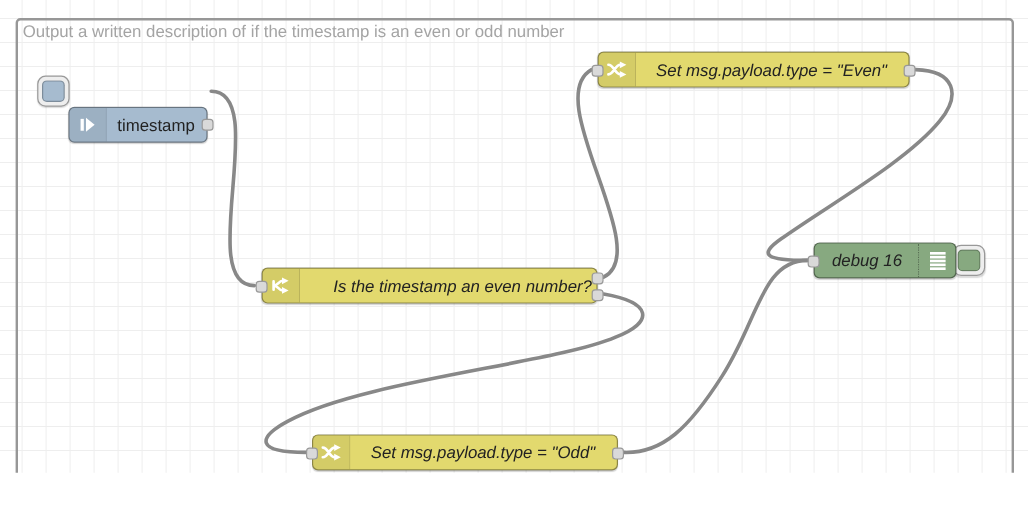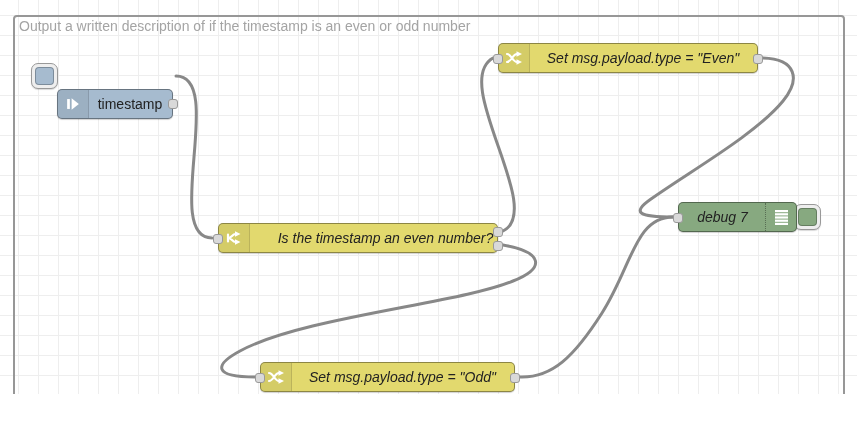--- a/index.html
+++ b/index.html
@@ -121,21 +121,21 @@
     <div class="label italic" style="left:30px;right:0;">Set msg.payload.type = "Odd"</div>
     <div class="port" style="left:-6px;top:10px;"></div>
     <div class="port" style="right:-6px;top:10px;"></div>
   </div>
 
   <div class="nr-button" style="left:794px;top:204px;">
     <div class="inner" style="background-color: rgb(135, 169, 128);"></div>
   </div>
 
   <div class="node" style="left: 678px; top: 202px; width: 119px; background-color: rgb(135, 169, 128);">
-    <div class="label italic" style="left:0;right:30px;">debug 7</div>
+    <div class="label italic" style="left:0;right:30px;">debug 16</div>
     <div class="icon-box right">
       <svg class="glyph" width="15" height="17" viewBox="0 0 15 17">
         <rect x="1" y="1" width="13" height="2.2" fill="#ffffff"></rect>
         <rect x="1" y="4.2" width="13" height="2.2" fill="#ffffff"></rect>
         <rect x="1" y="7.4" width="13" height="2.2" fill="#ffffff"></rect>
         <rect x="1" y="10.6" width="13" height="2.2" fill="#ffffff"></rect>
         <rect x="1" y="13.8" width="13" height="2.2" fill="#ffffff"></rect>
       </svg>
     </div>
     <div class="port" style="left:-6px;top:10px;"></div>

